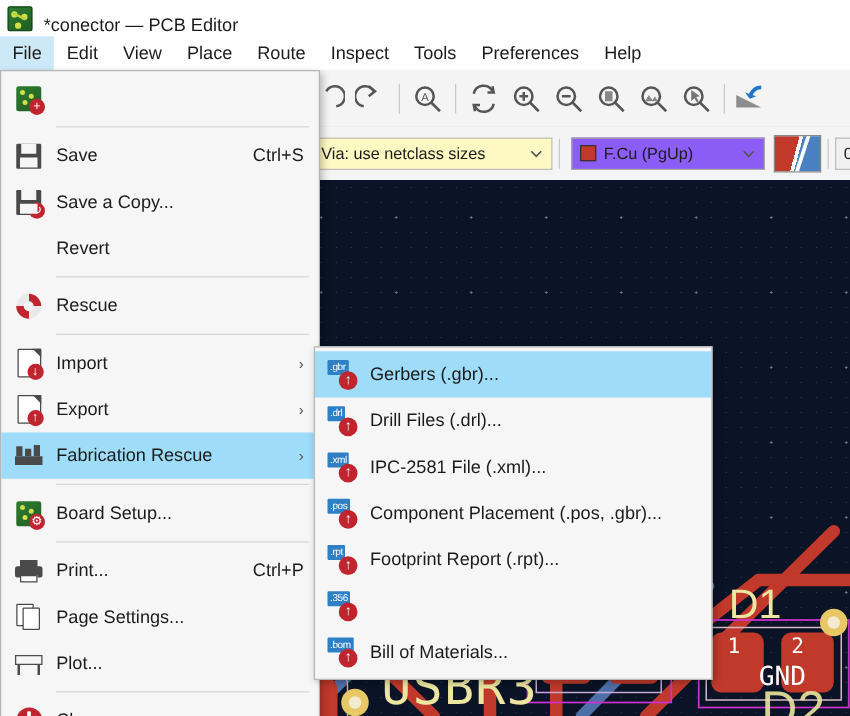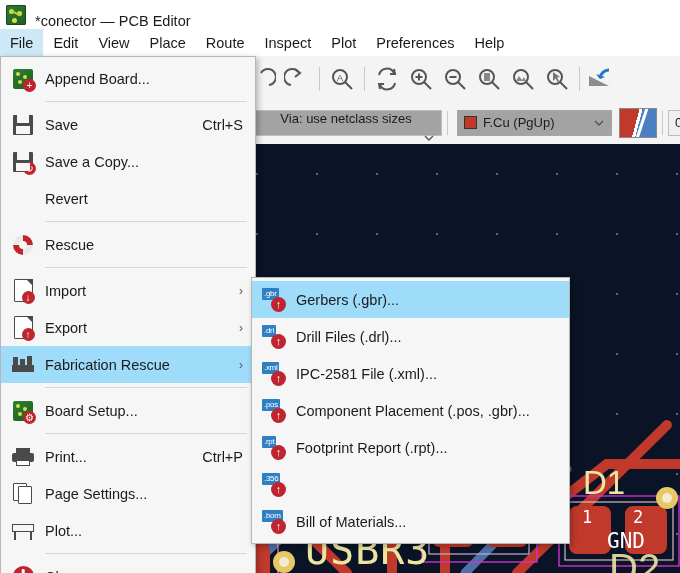--- a/index.html
+++ b/index.html
@@ -74,26 +74,26 @@
   }
   .tb-icon {
     width: 34px; height: 34px;
     display: flex; align-items: center; justify-content: center;
     flex: 0 0 auto;
   }
   .tb-sep {
     width: 1px; height: 24px; background: #c9c9c9; margin: 0 5px; flex: 0 0 auto;
   }
   .combo {
-    height: 26px; background: #a3a3a3; border: 1px solid #a6a6a6;
+    height: 26px; background: #8b5cf6; border: 1px solid #a6a6a6;
     display: flex; align-items: center; gap: 6px;
     padding: 0 6px; font-size: 13px; color: #1b1b1b;
     box-sizing: border-box; flex: 0 0 auto;
   }
-  .combo.flat { background: #a3a3a3; border-color: #bdbdbd; flex-direction: column; }
+  .combo.flat { background: #fef9c3; border-color: #bdbdbd; }
   .combo .chev {
     margin-left: auto; width: 12px; height: 12px; flex: 0 0 auto;
   }
   .swatch {
     width: 11px; height: 11px; border: 1px solid #333; flex: 0 0 auto;
   }
   .layer-pair {
     width: 36px; height: 28px; flex: 0 0 auto;
     background: linear-gradient(105deg,#c0392b 0 45%, #ffffff 45% 52%, #4a7fc1 52% 100%);
     border: 1px solid #8a8a8a;
@@ -302,21 +302,21 @@
     <div class="title-text">*conector — PCB Editor</div>
   </div>
 
   <div class="menubar">
     <div class="mi open">File</div>
     <div class="mi">Edit</div>
     <div class="mi">View</div>
     <div class="mi">Place</div>
     <div class="mi">Route</div>
     <div class="mi">Inspect</div>
-    <div class="mi">Plot</div>
+    <div class="mi">Tools</div>
     <div class="mi">Preferences</div>
     <div class="mi">Help</div>
   </div>
 
   <div class="toolbar1">
     <div style="width:246px;flex:0 0 auto"></div>
 
     <div class="tb-icon">
       <svg width="26" height="26" viewBox="0 0 26 26">
         <path d="M19 19 A8 8 0 1 0 11 7" fill="none" stroke="#555" stroke-width="2"></path>
@@ -509,21 +509,20 @@
   </div>
 
   <div class="menu" id="file-menu">
 
     <div class="menu-row">
       <span class="mi-icon">
         <span class="board-icon">
             <span class="dot-badge">+</span>
           </span>
       </span>
-      <span>Append Board...</span>
     </div>
 
     <div class="menu-sep"></div>
 
     <div class="menu-row">
       <span class="mi-icon">
           <span class="floppy"></span>
         </span>
       <span>Save</span>
       <span class="accel">Ctrl+S</span>

